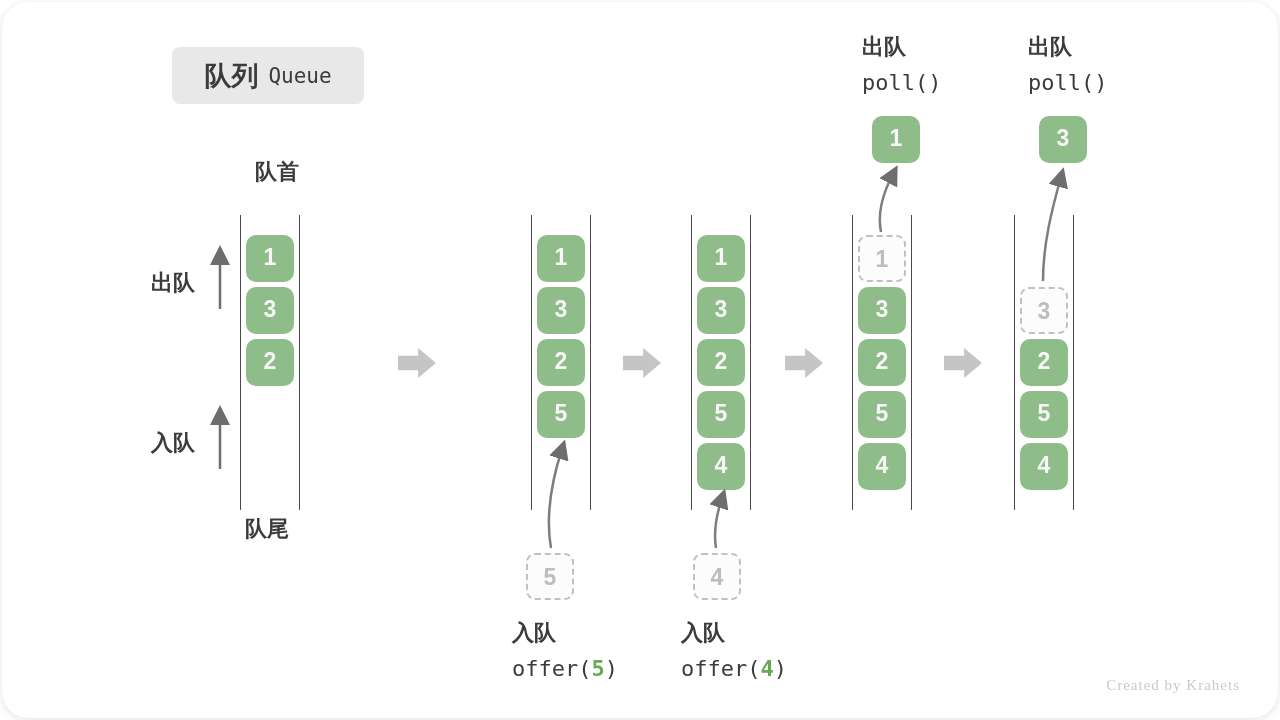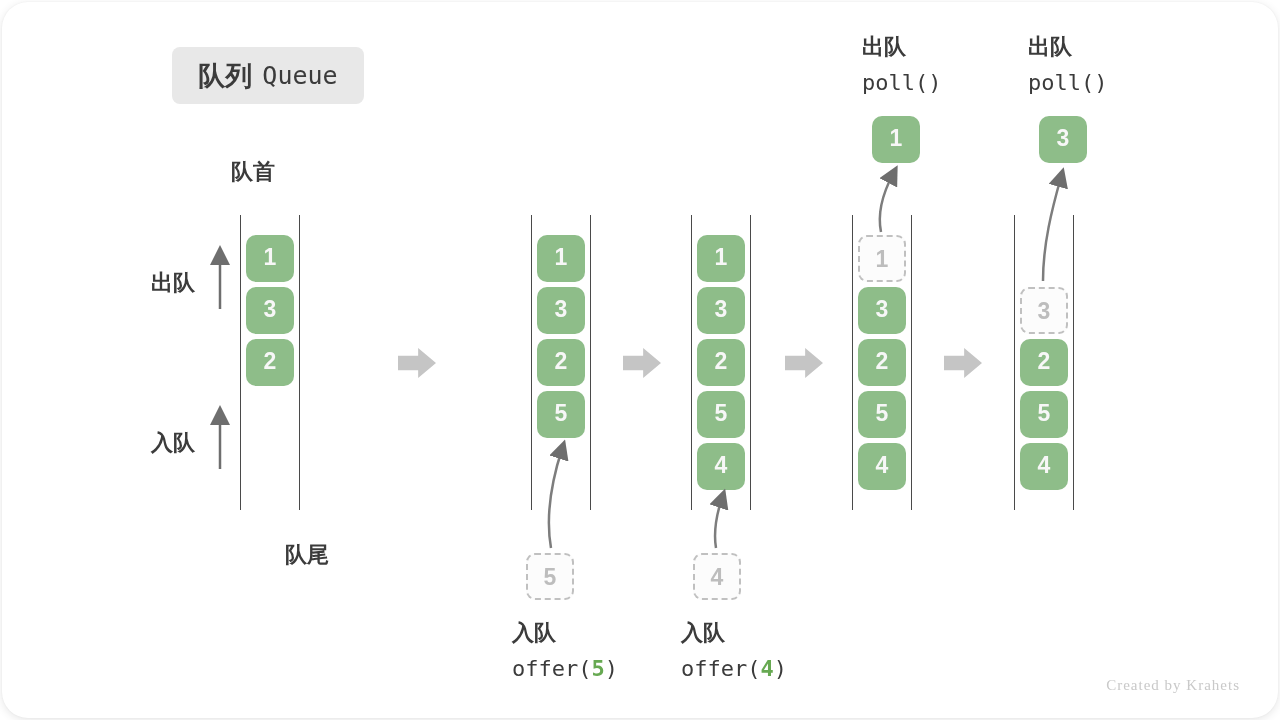--- a/index.html
+++ b/index.html
@@ -3,25 +3,25 @@
 <meta charset="utf-8">
 <style>
   * { margin:0; padding:0; box-sizing:border-box; }
   html,body { width:1280px; height:720px; background:#ffffff; font-family:"Liberation Sans",sans-serif; }
   .canvas { position:absolute; left:2px; top:2px; width:1276px; height:716px; background:#fff;
             border-radius:26px; box-shadow:0 2px 10px rgba(0,0,0,.10), 0 0 2px rgba(0,0,0,.05); overflow:hidden; }
 
   .title-badge { position:absolute; left:170px; top:45px; width:192px; height:57px;
                  background:var(--badge_bg); border-radius:8px; display:flex; align-items:center; justify-content:center; gap:10px; }
   .title-zh { font-size:27px; font-weight:700; color:var(--text_dark); }
-  .title-en { font-family:"DejaVu Sans Mono",monospace; font-size:25px; color:var(--text_dark); }
+  .title-en { font-family:"DejaVu Sans Mono",monospace; font-size:21px; color:var(--text_dark); }
 
   .zh-label { position:absolute; font-size:22px; font-weight:700; color:var(--text_dark); white-space:nowrap; }
-  .lbl-front   { left:229px; top:155px; }
-  .lbl-rear    { left:243px; top:538px;margin-left:40px; }
+  .lbl-front   { left:253px; top:155px; }
+  .lbl-rear    { left:243px; top:512px; }
   .lbl-dequeue { left:149px; top:266px; }
   .lbl-enqueue { left:149px; top:426px; }
 
   .queue { position:absolute; top:213px; height:295px; width:60px;
            border-left:1.5px solid var(--queue_line); border-right:1.5px solid var(--queue_line); }
 
   .cell { position:absolute; width:48px; height:47px; text-align:center; line-height:45px;
           font-size:23px; font-weight:600; border-radius:10px; }
   .cell.green  { background:var(--box_green); color:var(--box_text); }
   .cell.dashed { background:#fcfcfc; border:2px dashed var(--dashed_border); color:var(--dashed_text); border-radius:9px; }

